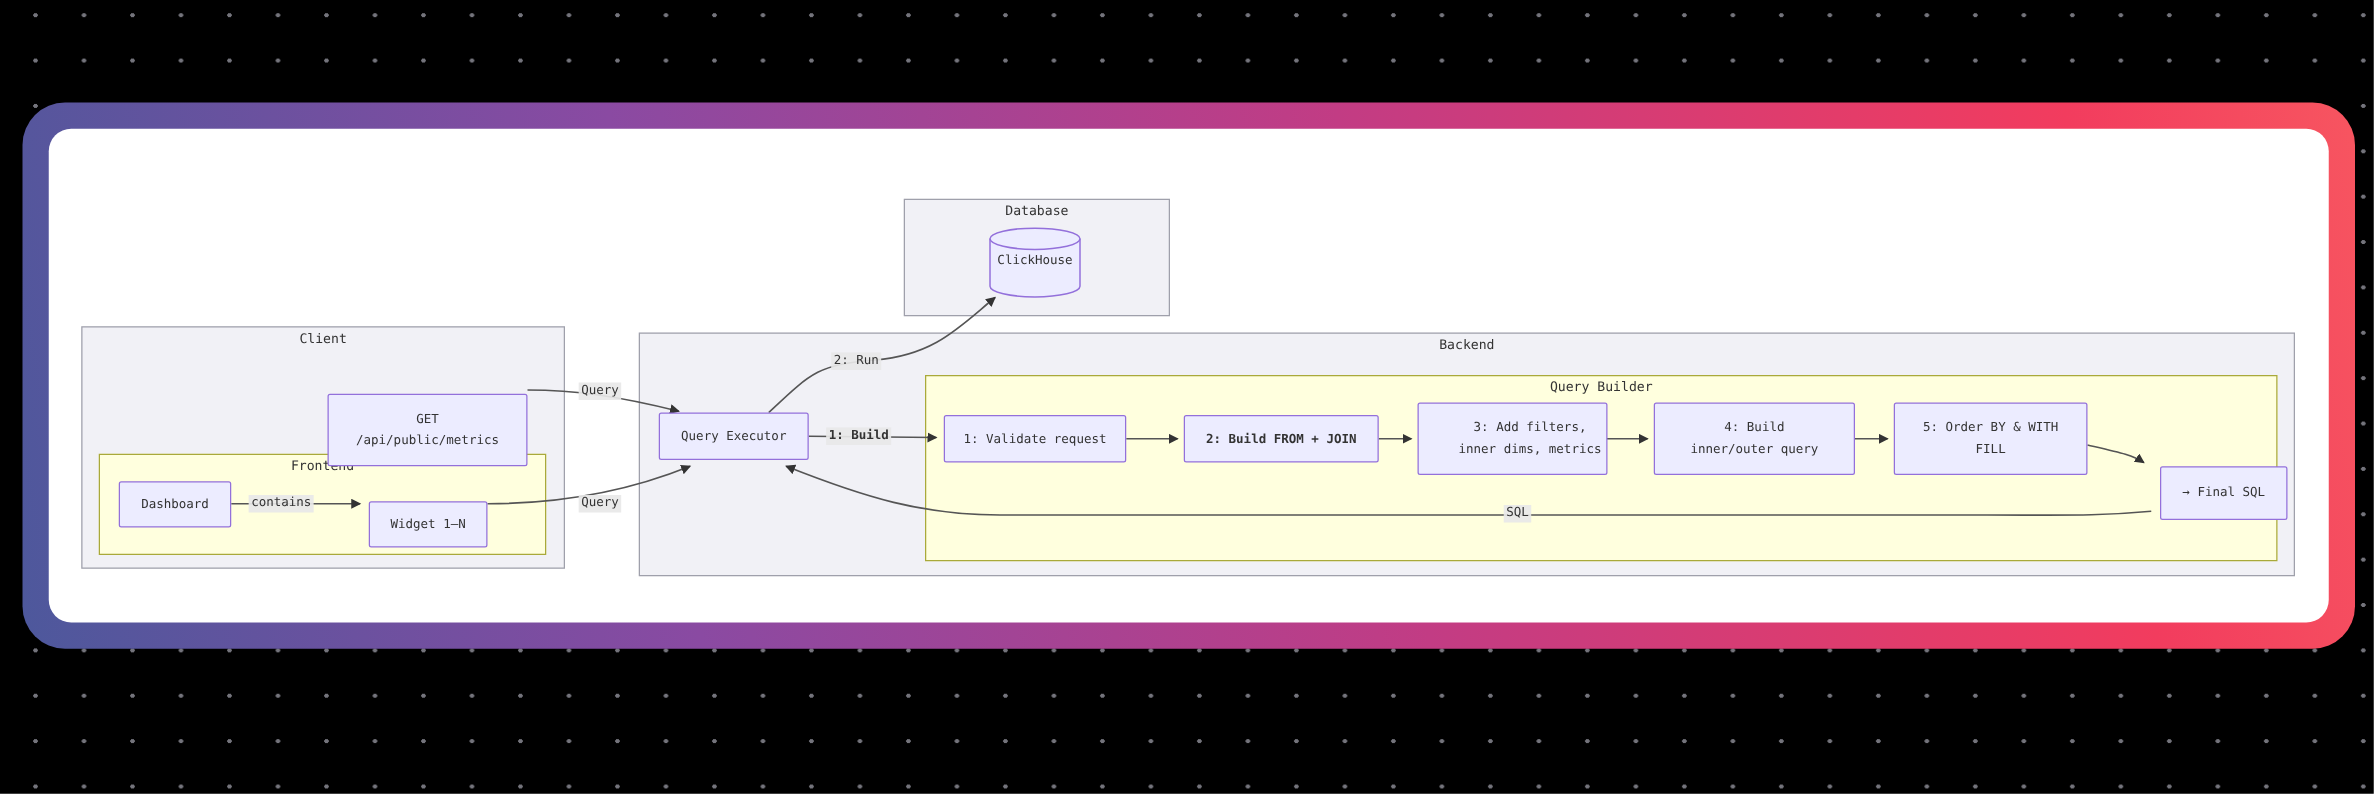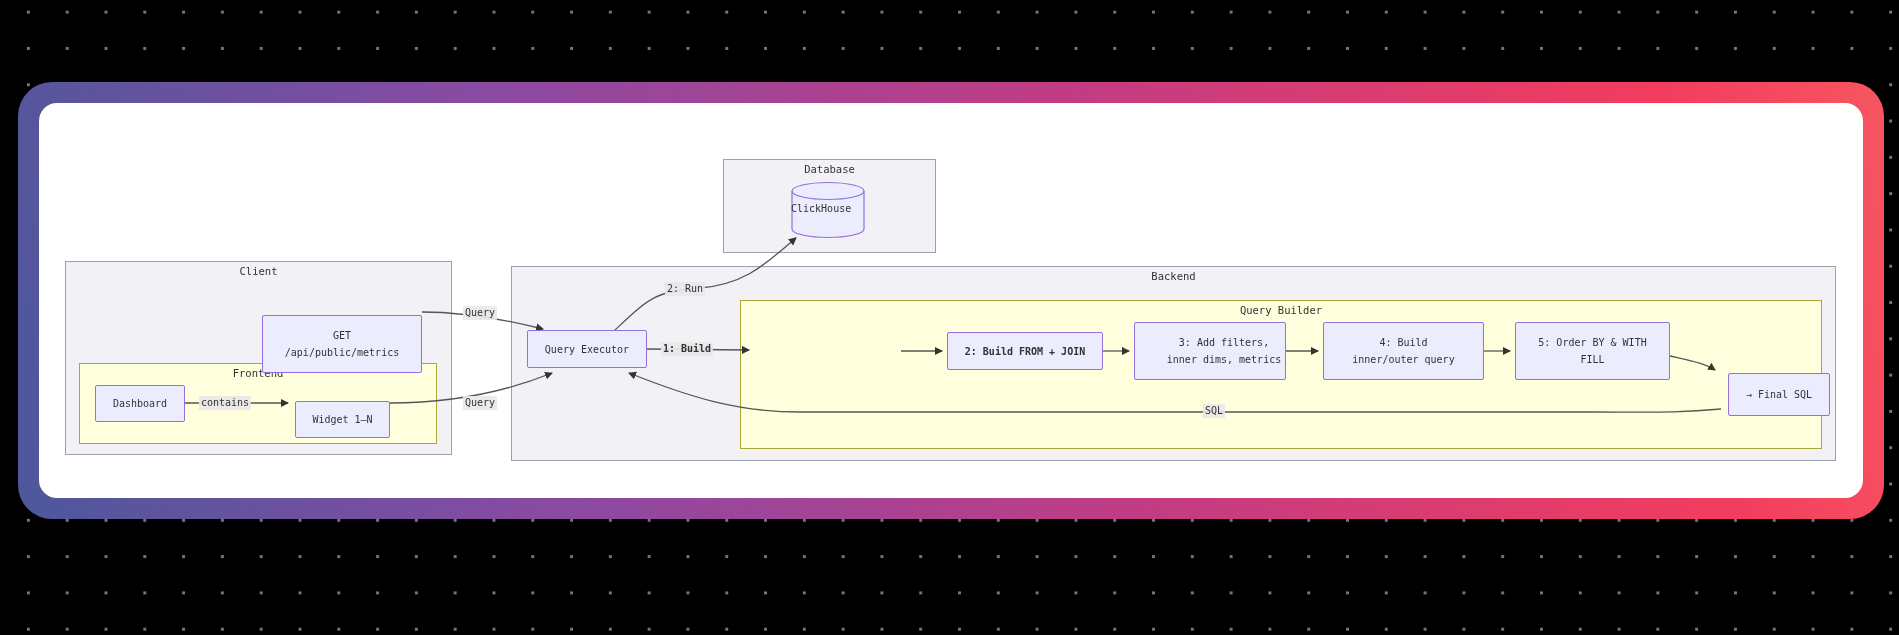--- a/index.html
+++ b/index.html
@@ -37,21 +37,21 @@
     line-height:1.7;text-align:center;
   }
   .edge-layer{position:absolute;left:0;top:0;}
   .edge-label{
     position:absolute;transform:translate(-50%,-50%);
     background:rgba(232,232,232,0.92);color:#333;font-size:10px;
     padding:0px 2px;line-height:1.4;white-space:nowrap;
   }
   .cyl{position:absolute;}
   .cyl-text{
-    position:absolute;left:0;top:22px;width:100%;text-align:left;
+    position:absolute;left:0;top:22px;width:100%;text-align:center;
     font-size:10px;color:#333;
   }
 </style>
 </head>
 <body>
 
 <div class="card">
   <div class="card-surface"></div>
 </div>
 
@@ -123,20 +123,23 @@
   </div>
 
   <div class="node" style="left:295px;top:385px;width:95px;height:37px;margin-top:16px;">
     <span>Widget 1–N</span>
   </div>
 
   <div class="node" style="left:527px;top:330px;width:120px;height:38px;">
     <span>Query Executor</span>
   </div>
 
+  <div class="node" style="left:755px;top:332px;width:146px;height:38px;">
+    <span>1: Validate request</span>
+  </div>
 
   <div class="node" style="left:947px;top:332px;width:156px;height:38px;font-weight:bold;">
     <span>2: Build FROM + JOIN</span>
   </div>
 
   <div class="node" style="left:1134px;top:322px;width:152px;height:58px;padding-left:28px;">
     <span>3: Add filters,</span>
     <span>inner dims, metrics</span>
   </div>
 

